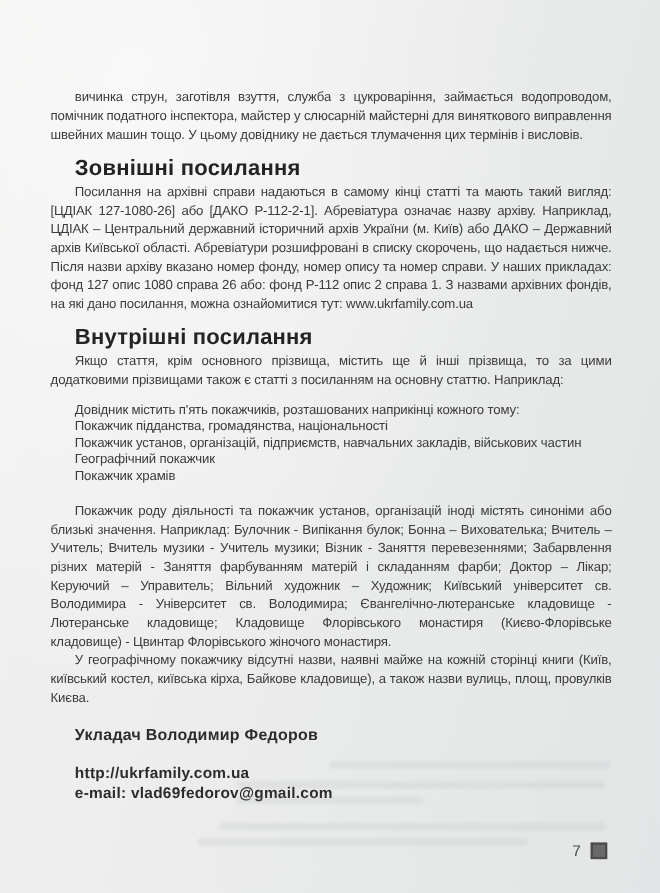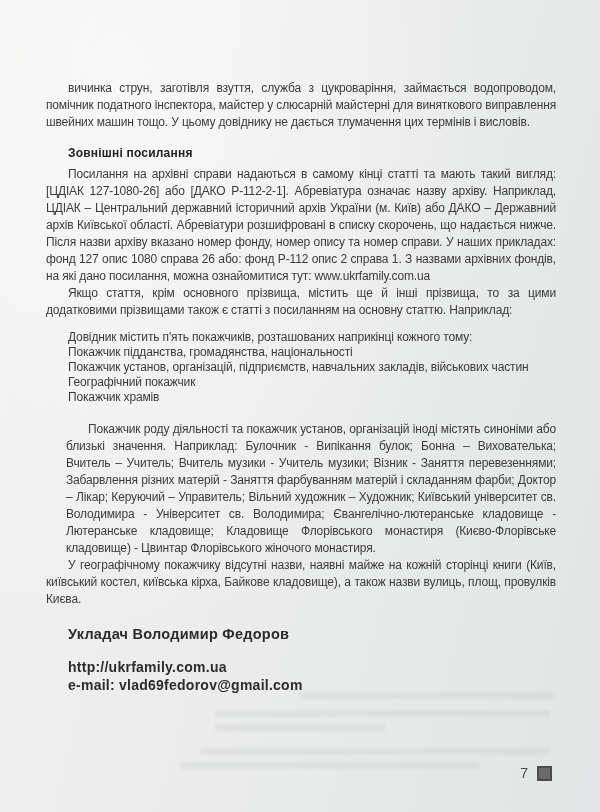--- a/index.html
+++ b/index.html
@@ -22,21 +22,21 @@
   }
   .body {
     font-size: 12px;
     line-height: 17px;
     letter-spacing: -0.15px;
     text-align: justify;
     text-indent: 22px;
     color: #3c3c3e;
   }
   h2 {
-    font-size: 12px;
+    font-size: 20px;
     line-height: 18px;
     font-weight: bold;
     letter-spacing: 0.2px;
     color: #232326;
     text-indent: 22px;
     margin: 13px 0 4px 0;
   }
   .example {
     font-size: 13px;
     line-height: 17.5px;
@@ -47,21 +47,21 @@
     color: #3a3a3c;
   }
   .indexes { margin: 11px 0 16px 0; }
   .idx-line {
     font-size: 12px;
     line-height: 15px;
     letter-spacing: -0.15px;
     padding-left: 22px;
     color: #3c3c3e;
   }
-  .mt { margin-top: 12px; margin-left: 20px; }
+  .mt { margin-top: 12px; }
   .compiler {
     margin: 18px 0 0 22px;
     font-size: 14.5px;
     font-weight: bold;
     letter-spacing: 0.25px;
     color: #2c2c2f;
   }
   .contact {
     margin: 16px 0 0 22px;
     font-size: 14px;
@@ -101,20 +101,21 @@
 
 <div class="scan">
 
   <div class="content">
 
     <p class="body">вичинка струн, заготівля взуття, служба з цукроваріння, займається водопроводом, помічник податного інспектора, майстер у слюсарній майстерні для виняткового виправлення швейних машин тощо. У цьому довіднику не дається тлумачення цих термінів і висловів.</p>
 
     <h2>Зовнішні посилання</h2>
     <p class="body">Посилання на архівні справи надаються в самому кінці статті та мають такий вигляд: [ЦДІАК 127-1080-26] або [ДАКО Р-112-2-1]. Абревіатура означає назву архіву. Наприклад, ЦДІАК – Центральний державний історичний архів України (м. Київ) або ДАКО – Державний архів Київської області. Абревіатури розшифровані в списку скорочень, що надається нижче. Після назви архіву вказано номер фонду, номер опису та номер справи. У наших прикладах: фонд 127 опис 1080 справа 26 або: фонд Р-112 опис 2 справа 1. З назвами архівних фондів, на які дано посилання, можна ознайомитися тут: www.ukrfamily.com.ua</p>
 
+    <h2>Внутрішні посилання</h2>
     <p class="body">Якщо стаття, крім основного прізвища, містить ще й інші прізвища, то за цими додатковими прізвищами також є статті з посиланням на основну статтю. Наприклад:</p>
 
     <div class="indexes">
       <div class="idx-line">Довідник містить п'ять покажчиків, розташованих наприкінці кожного тому:</div>
       <div class="idx-line">Покажчик підданства, громадянства, національності</div>
       <div class="idx-line">Покажчик установ, організацій, підприємств, навчальних закладів, військових частин</div>
       <div class="idx-line">Географічний покажчик</div>
       <div class="idx-line">Покажчик храмів</div>
     </div>
 

